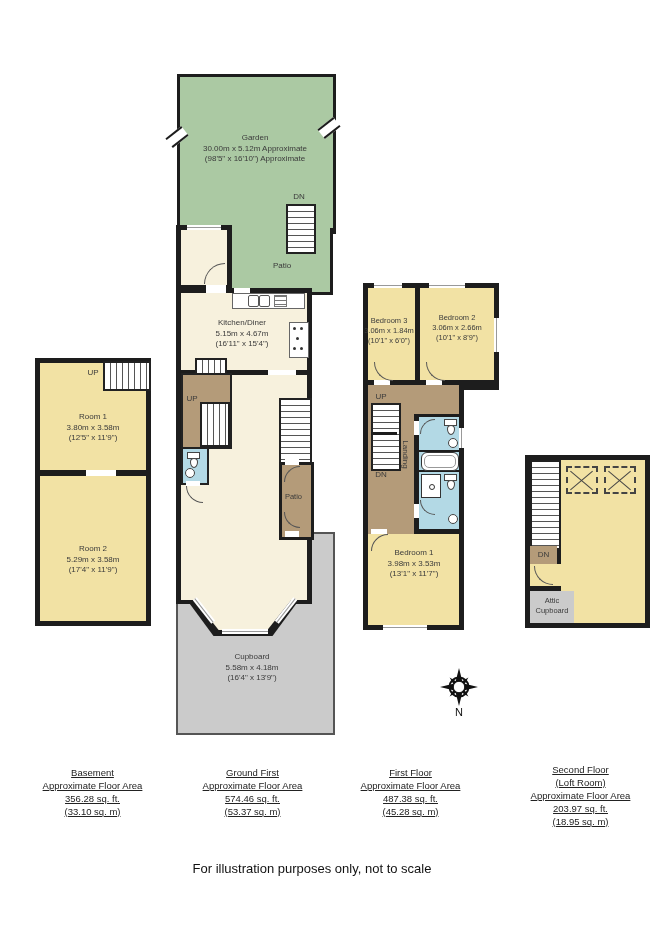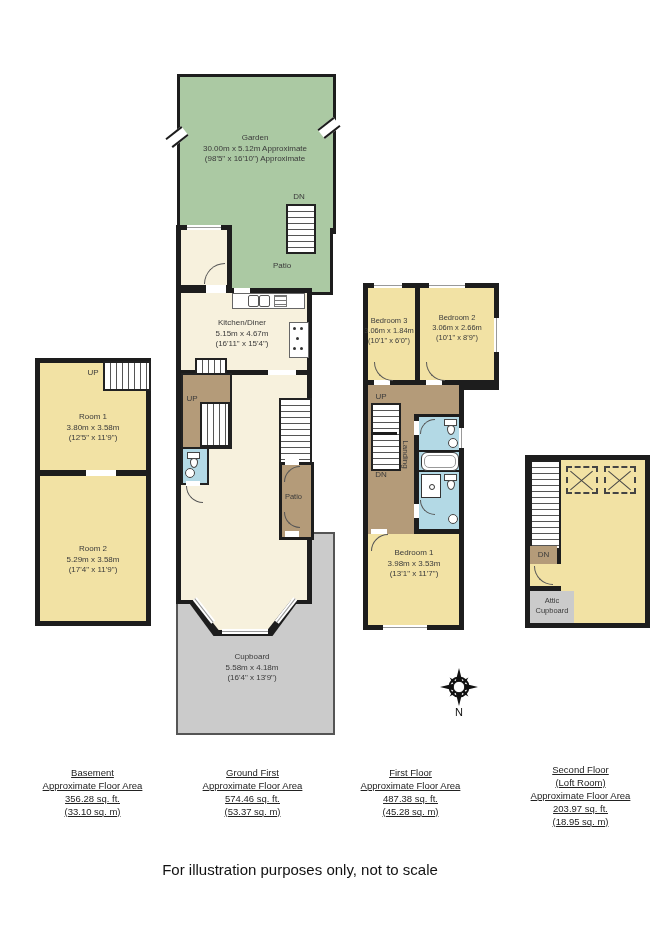--- a/index.html
+++ b/index.html
@@ -37,21 +37,21 @@
   .sink{position:absolute;width:8px;height:8px;border-radius:50%;border:1px solid #444;background:#fff;}
   .tub{position:absolute;background:#fff;border:1.5px solid #333;border-radius:6px;}
   .tub::after{content:"";position:absolute;left:2px;top:2px;right:2px;bottom:2px;border:1px solid #999;border-radius:5px;}
   .shower{position:absolute;background:#fff;border:1px solid #333;}
   .shower::after{content:"";position:absolute;left:50%;top:50%;width:4px;height:4px;margin:-2px 0 0 -2px;border-radius:50%;border:1px solid #333;}
   .skylight{position:absolute;border:2px dashed #444;}
   .xline{position:absolute;left:-1px;top:50%;width:104%;height:0;border-top:1.5px solid #444;}
   .break{position:absolute;width:20px;height:8px;background:#fff;border-top:2px solid #1d1d1d;border-bottom:2px solid #1d1d1d;transform:rotate(-38deg);}
   .flabel{position:absolute;text-align:center;font-size:9.5px;line-height:13px;color:#222;}
   .flabel span{display:block;text-decoration:underline;}
-  .disc{position:absolute;left:0;top:861px;width:600px;text-align:center;font-size:15px;color:#111;}
+  .disc{position:absolute;left:0;top:861px;width:600px;text-align:center;font-size:13px;color:#111;padding-left:12px;}
   .vtext{position:absolute;font-size:8px;color:#3b3b3b;text-align:center;transform:rotate(90deg);white-space:nowrap;}
   .updn{position:absolute;font-size:8px;color:#3b3b3b;text-align:center;}
 </style>
 </head>
 <body>
 
 <div id="canvas">
 
   <div class="room green" style="left:177px;top:74px;width:153px;height:154px;border:3px solid #1d1d1d;"></div>
   <div class="room green" style="left:232px;top:228px;width:98px;height:64px;border-right:3px solid #1d1d1d;border-bottom:3px solid #1d1d1d;"></div>

